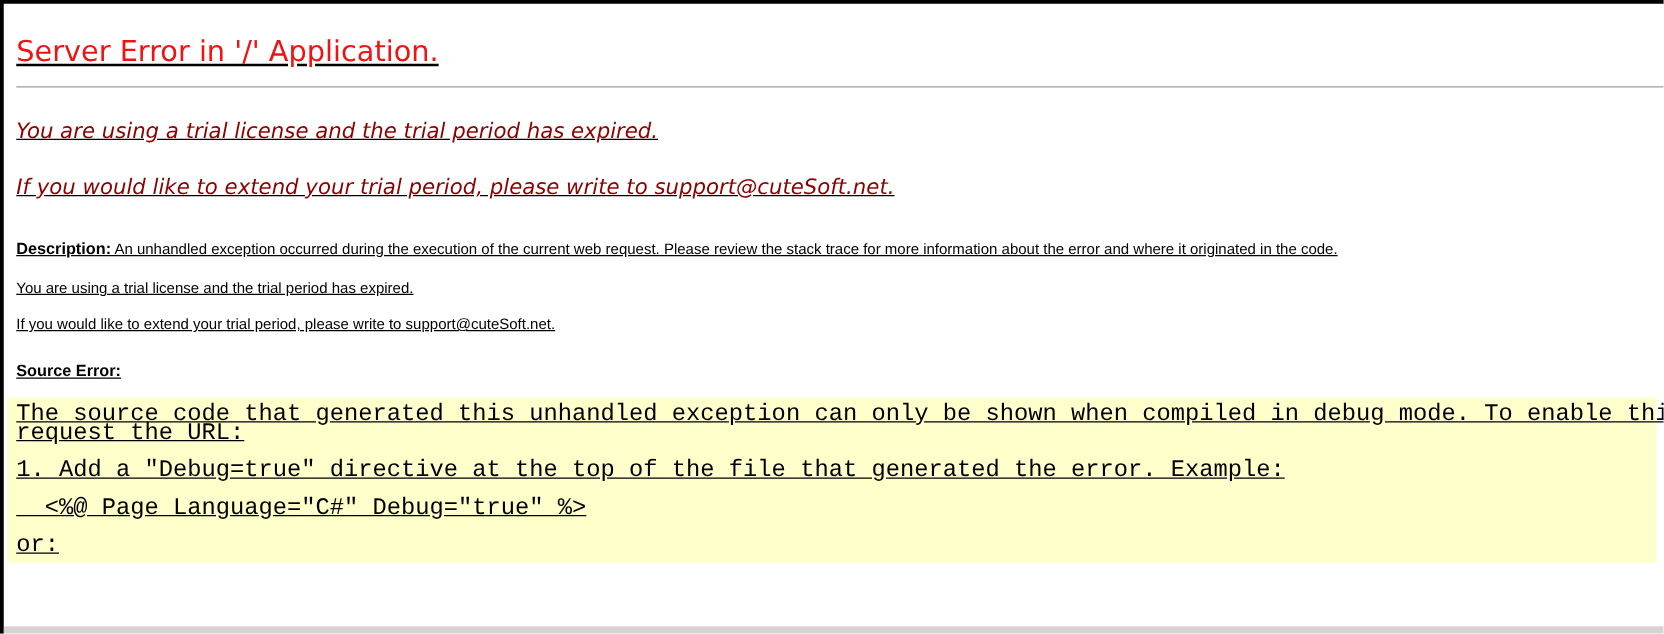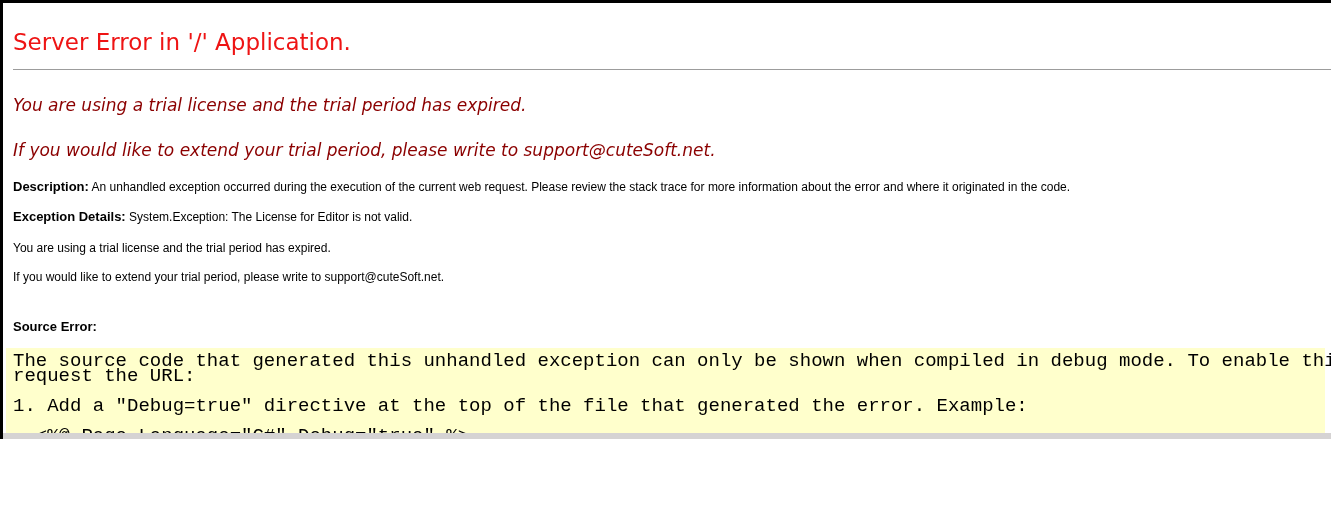--- a/index.html
+++ b/index.html
@@ -3,27 +3,28 @@
 <meta charset="utf-8">
 <style>
   html, body {
     margin: 0;
     padding: 0;
     background: #ffffff;
   }
   .page {
     position: relative;
     width: 1331px;
-    height: 439px;
+    height: 507px;
     box-sizing: border-box;
     background: #ffffff;
     border-top: 3px solid #000000;
     border-left: 3px solid #000000;
     overflow: hidden;
     font-family: "Liberation Sans", sans-serif;
+    text-decoration: underline;
   }
   .page-title {
     margin: 26px 10px 0 10px;
     font-family: "DejaVu Sans", sans-serif;
     font-size: 23px;
     line-height: 26px;
     font-weight: normal;
     color: #ee1414;
   }
   .title-rule {
@@ -41,24 +42,24 @@
     font-style: italic;
     color: #8b0000;
   }
   .sub-heading.first { margin-top: 18px; }
   .body-line {
     margin: 16px 10px 0 10px;
     font-size: 12px;
     line-height: 13px;
     color: #000000;
   }
-  .body-line.description { margin-top: 20px; }
+  .body-line.description { margin-top: 32px; }
   .body-line.plain { margin-top: 18px; }
   .body-line.plain2 { margin-top: 16px; }
-  .body-line.source-label { margin-top: 36px; }
+  .body-line.source-label { margin-top: 24px; }
   .body-line b {
     font-size: 13px;
     font-weight: bold;
   }
   .code-box {
     margin: 14px 6px 0 3px;
     background: #ffffcc;
     padding: 6px 7px;
   }
   .code-box pre {
@@ -88,21 +89,20 @@
 
   <hr class="title-rule">
 
 
   <h2 class="sub-heading">You are using a trial license and the trial period has expired.</h2>
 
   <h2 class="sub-heading">If you would like to extend your trial period, please write to support@cuteSoft.net.</h2>
 
   <p class="body-line description"><b>Description:</b><span> An unhandled exception occurred during the execution of the current web request. Please review the stack trace for more information about the error and where it originated in the code.</span></p>
 
-  <p class="body-line"><b>Exception Details:</b><span> System.Exception: The License for Editor is not valid.</span></p>
 
   <p class="body-line plain">You are using a trial license and the trial period has expired.</p>
 
   <p class="body-line plain2">If you would like to extend your trial period, please write to support@cuteSoft.net.</p>
 
   <p class="body-line source-label"><b>Source Error:</b></p>
 
   <div class="code-box">
     <pre>The source code that generated this unhandled exception can only be shown when compiled in debug mode. To enable this, please follow one of the below steps, then
 request the URL:

